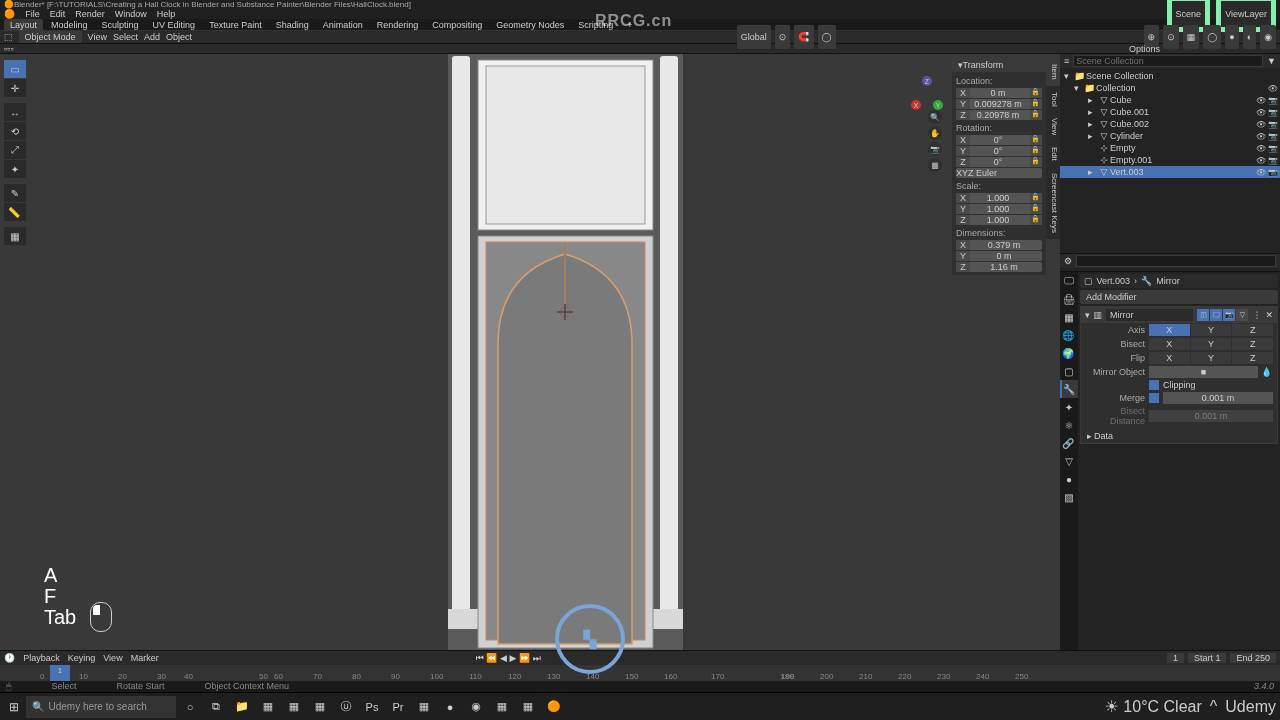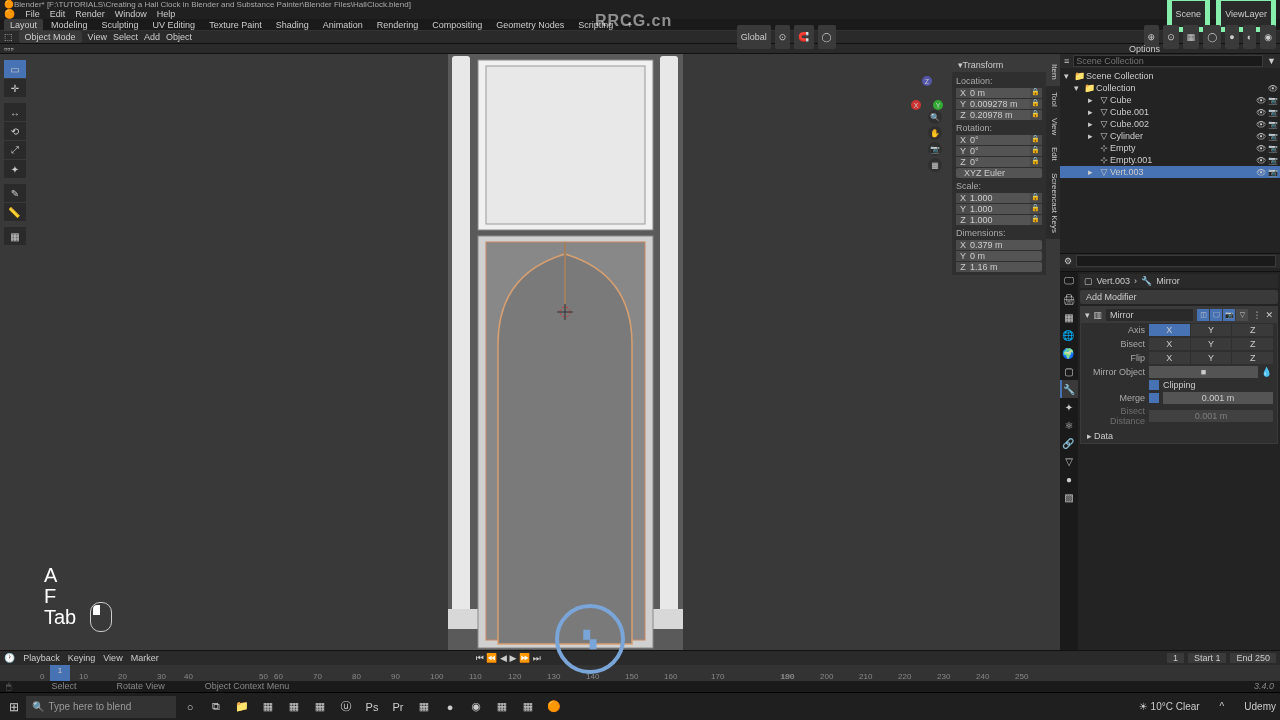--- a/index.html
+++ b/index.html
@@ -53,21 +53,21 @@
 .nav-icons { position: absolute; right: 118px; top: 56px; display: flex; flex-direction: column; gap: 2px; }
 .nav-icons span { width: 14px; height: 14px; background: #2a2a2a99; border-radius: 50%; display:flex; align-items:center; justify-content:center; font-size:8px; cursor:pointer; }
 
 
 .n-panel { position: absolute; right: 14px; top: 4px; width: 94px; background: #2f2f2f; font-size: 9px; }
 .n-panel .hdr { background: #3a3a3a; padding: 2px 6px; display: flex; align-items: center; }
 .n-panel .sec { padding: 2px 4px; }
 .n-panel .lbl { color: #aaa; padding: 2px 0; }
 .n-panel .row { display: flex; background: #545454; margin-bottom: 1px; border-radius: 2px; }
 .n-panel .row .ax { width: 14px; text-align: center; background: #4a4a4a; }
-.n-panel .row .val { flex: 1; text-align: left; padding-right: 4px; }
+.n-panel .row .val { flex: 1; text-align: center; padding-right: 4px; }
 .n-panel .row .lock { width: 12px; text-align: center; background: #4a4a4a; font-size:7px; }
 .n-tabs { position: absolute; right: 0; top: 4px; width: 14px; display: flex; flex-direction: column; }
 .n-tabs span { writing-mode: vertical-rl; padding: 6px 1px; background: #2a2a2a; font-size: 8px; cursor: pointer; }
 .n-tabs span.active { background: #3a3a3a; }
 
 
 .keys { position: absolute; left: 44px; bottom: 22px; font-size: 20px; color: #fff; font-weight: 300; line-height: 1.05; }
 .mouse-ind { position: absolute; left: 46px; bottom: -4px; width: 22px; height: 30px; border: 1.5px solid #ccc; border-radius: 10px; }
 .mouse-ind::before { content:''; position:absolute; left:2px; top:2px; width:7px; height:10px; background:#fff; border-radius:4px 0 0 0; }
 
@@ -116,21 +116,21 @@
 
 
 .status { height: 12px; background: #1a1a1a; display: flex; align-items: center; padding: 0 6px; gap: 40px; font-size: 9px; color: #888; }
 .status .right { margin-left: auto; font-style: italic; }
 
 
 .taskbar { height: 28px; background: #1f1f1f; display: flex; align-items: center; padding: 0 4px; gap: 2px; border-top: 1px solid #000; }
 .taskbar .start { width: 20px; height: 20px; display: flex; align-items: center; justify-content: center; font-size: 12px; }
 .taskbar .search { background: #333; height: 22px; width: 150px; display: flex; align-items: center; padding: 0 6px; gap: 4px; font-size: 10px; color: #999; }
 .taskbar .icon { width: 24px; height: 24px; display: flex; align-items: center; justify-content: center; font-size: 11px; cursor: pointer; }
-.taskbar .tray { margin-left: auto; display: flex; align-items: center; gap: 20px; font-size: 10px; color: #ccc; }
+.taskbar .tray { margin-left: auto; display: flex; align-items: center; gap: 8px; font-size: 16px; color: #ccc; }
 
 
 .wm { position: absolute; left: 595px; top: 12px; font-size: 16px; color: rgba(255,255,255,0.5); font-weight: bold; letter-spacing: 1px; pointer-events: none; }
 .wm2 { position: absolute; left: 555px; bottom: 46px; pointer-events: none; text-align: center; }
 .wm2 .logo { width: 70px; height: 70px; border: 4px solid #7aa5d8; border-radius: 50%; display: inline-flex; align-items: center; justify-content: center; font-size: 16px; font-weight: bold; color: #7aa5d8; }
 .wm2 .txt { display: inline-block; vertical-align: middle; margin-left: 4px; }
 .wm2 .txt .t1 { font-size: 28px; font-weight: bold; color: #ddd; letter-spacing: 2px; }
 .wm2 .txt .t2 { font-size: 12px; color: #aaa; }
 </style>
 </head>
@@ -293,21 +293,21 @@
             <span class="ax">Y</span>
             <span class="val">0°</span>
             <span class="lock">🔒</span>
           </div>
         <div class="row">
             <span class="ax">Z</span>
             <span class="val">0°</span>
             <span class="lock">🔒</span>
           </div>
         <div class="row">
-            <span class="val" style="text-align:left;padding-left:8px">XYZ Euler</span>
+            <span class="val" style="text-align:left;padding-left:0">XYZ Euler</span>
           </div>
         <div class="lbl">Scale:</div>
         <div class="row">
             <span class="ax">X</span>
             <span class="val">1.000</span>
             <span class="lock">🔒</span>
           </div>
         <div class="row">
             <span class="ax">Y</span>
             <span class="val">1.000</span>
@@ -574,28 +574,28 @@
       <span class="tick" style="left: 898px;">220</span>
       <span class="tick" style="left: 937px;">230</span>
       <span class="tick" style="left: 976px;">240</span>
       <span class="tick" style="left: 1015px;">250</span>
     </div>
 </div>
 
 <div class="status">
   <span>🖱</span>
   <span>Select</span>
-  <span>Rotate View</span>
+  <span>Rotate Start</span>
   <span>Object Context Menu</span>
   <span class="right">3.4.0</span>
 </div>
 
 <div class="taskbar">
   <div class="start">⊞</div>
-  <div class="search">🔍 <span>Type here to blend</span></div>
+  <div class="search">🔍 <span>Udemy here to search</span></div>
   <div class="icon">○</div>
   <div class="icon">⧉</div>
   <div class="icon">📁</div>
   <div class="icon">▦</div>
   <div class="icon">▦</div>
   <div class="icon">▦</div>
   <div class="icon">ⓤ</div>
   <div class="icon">Ps</div>
   <div class="icon">Pr</div>
   <div class="icon">▦</div>

